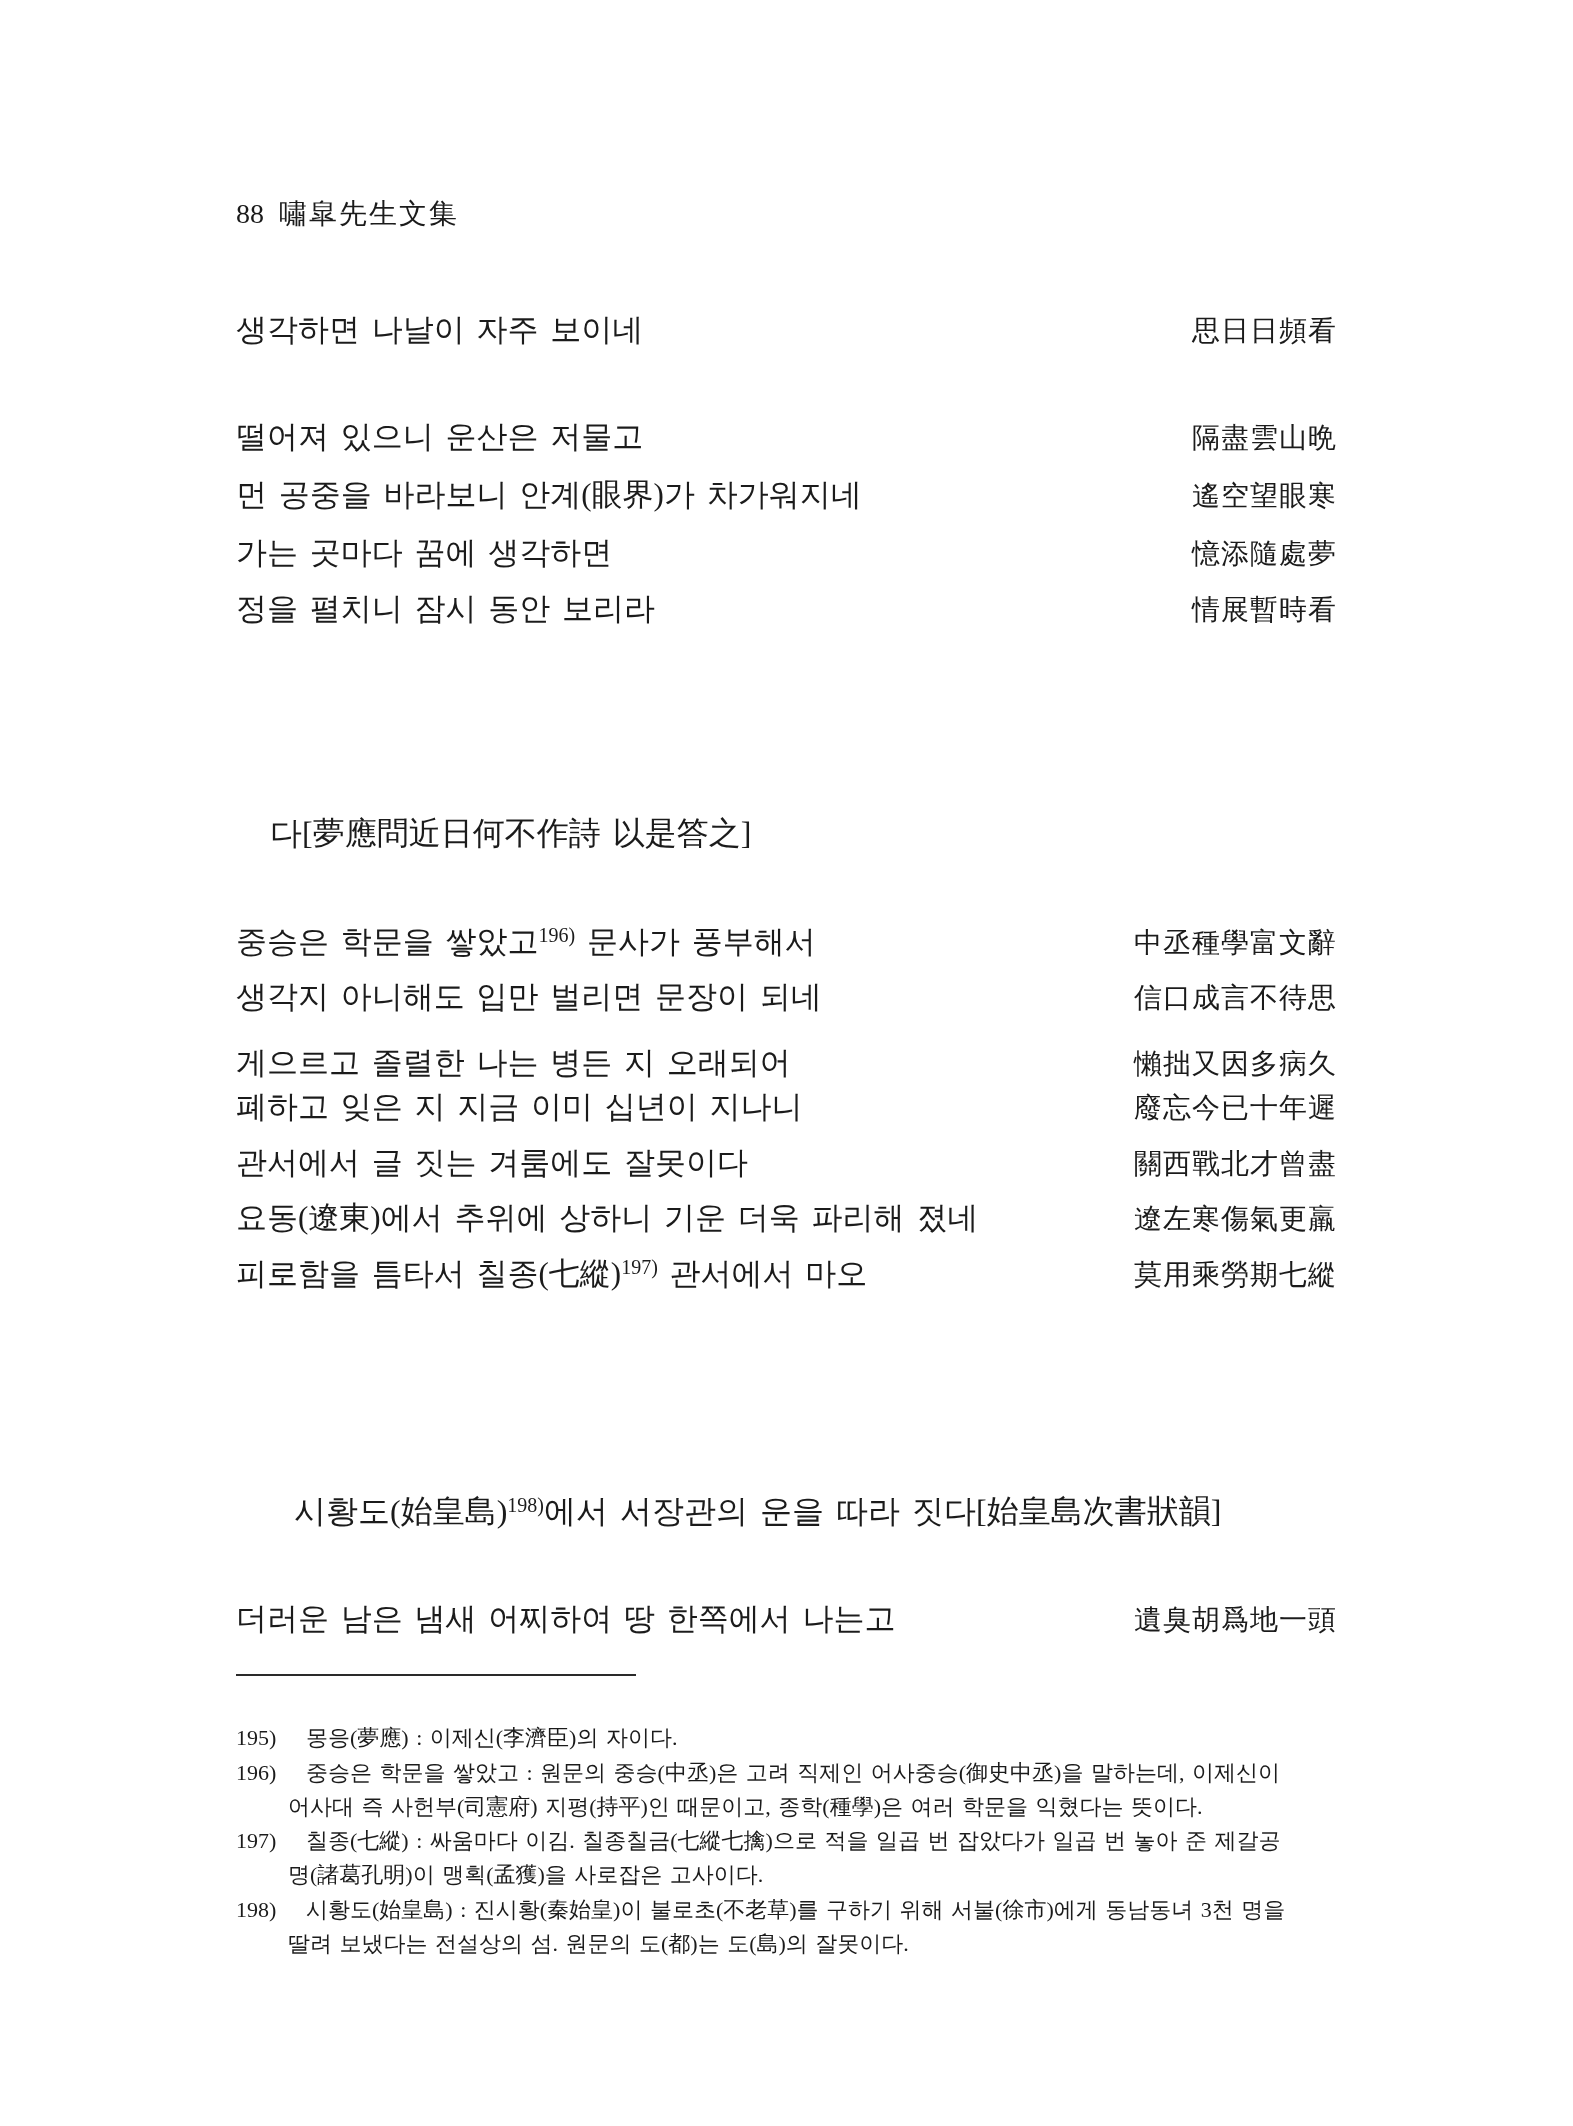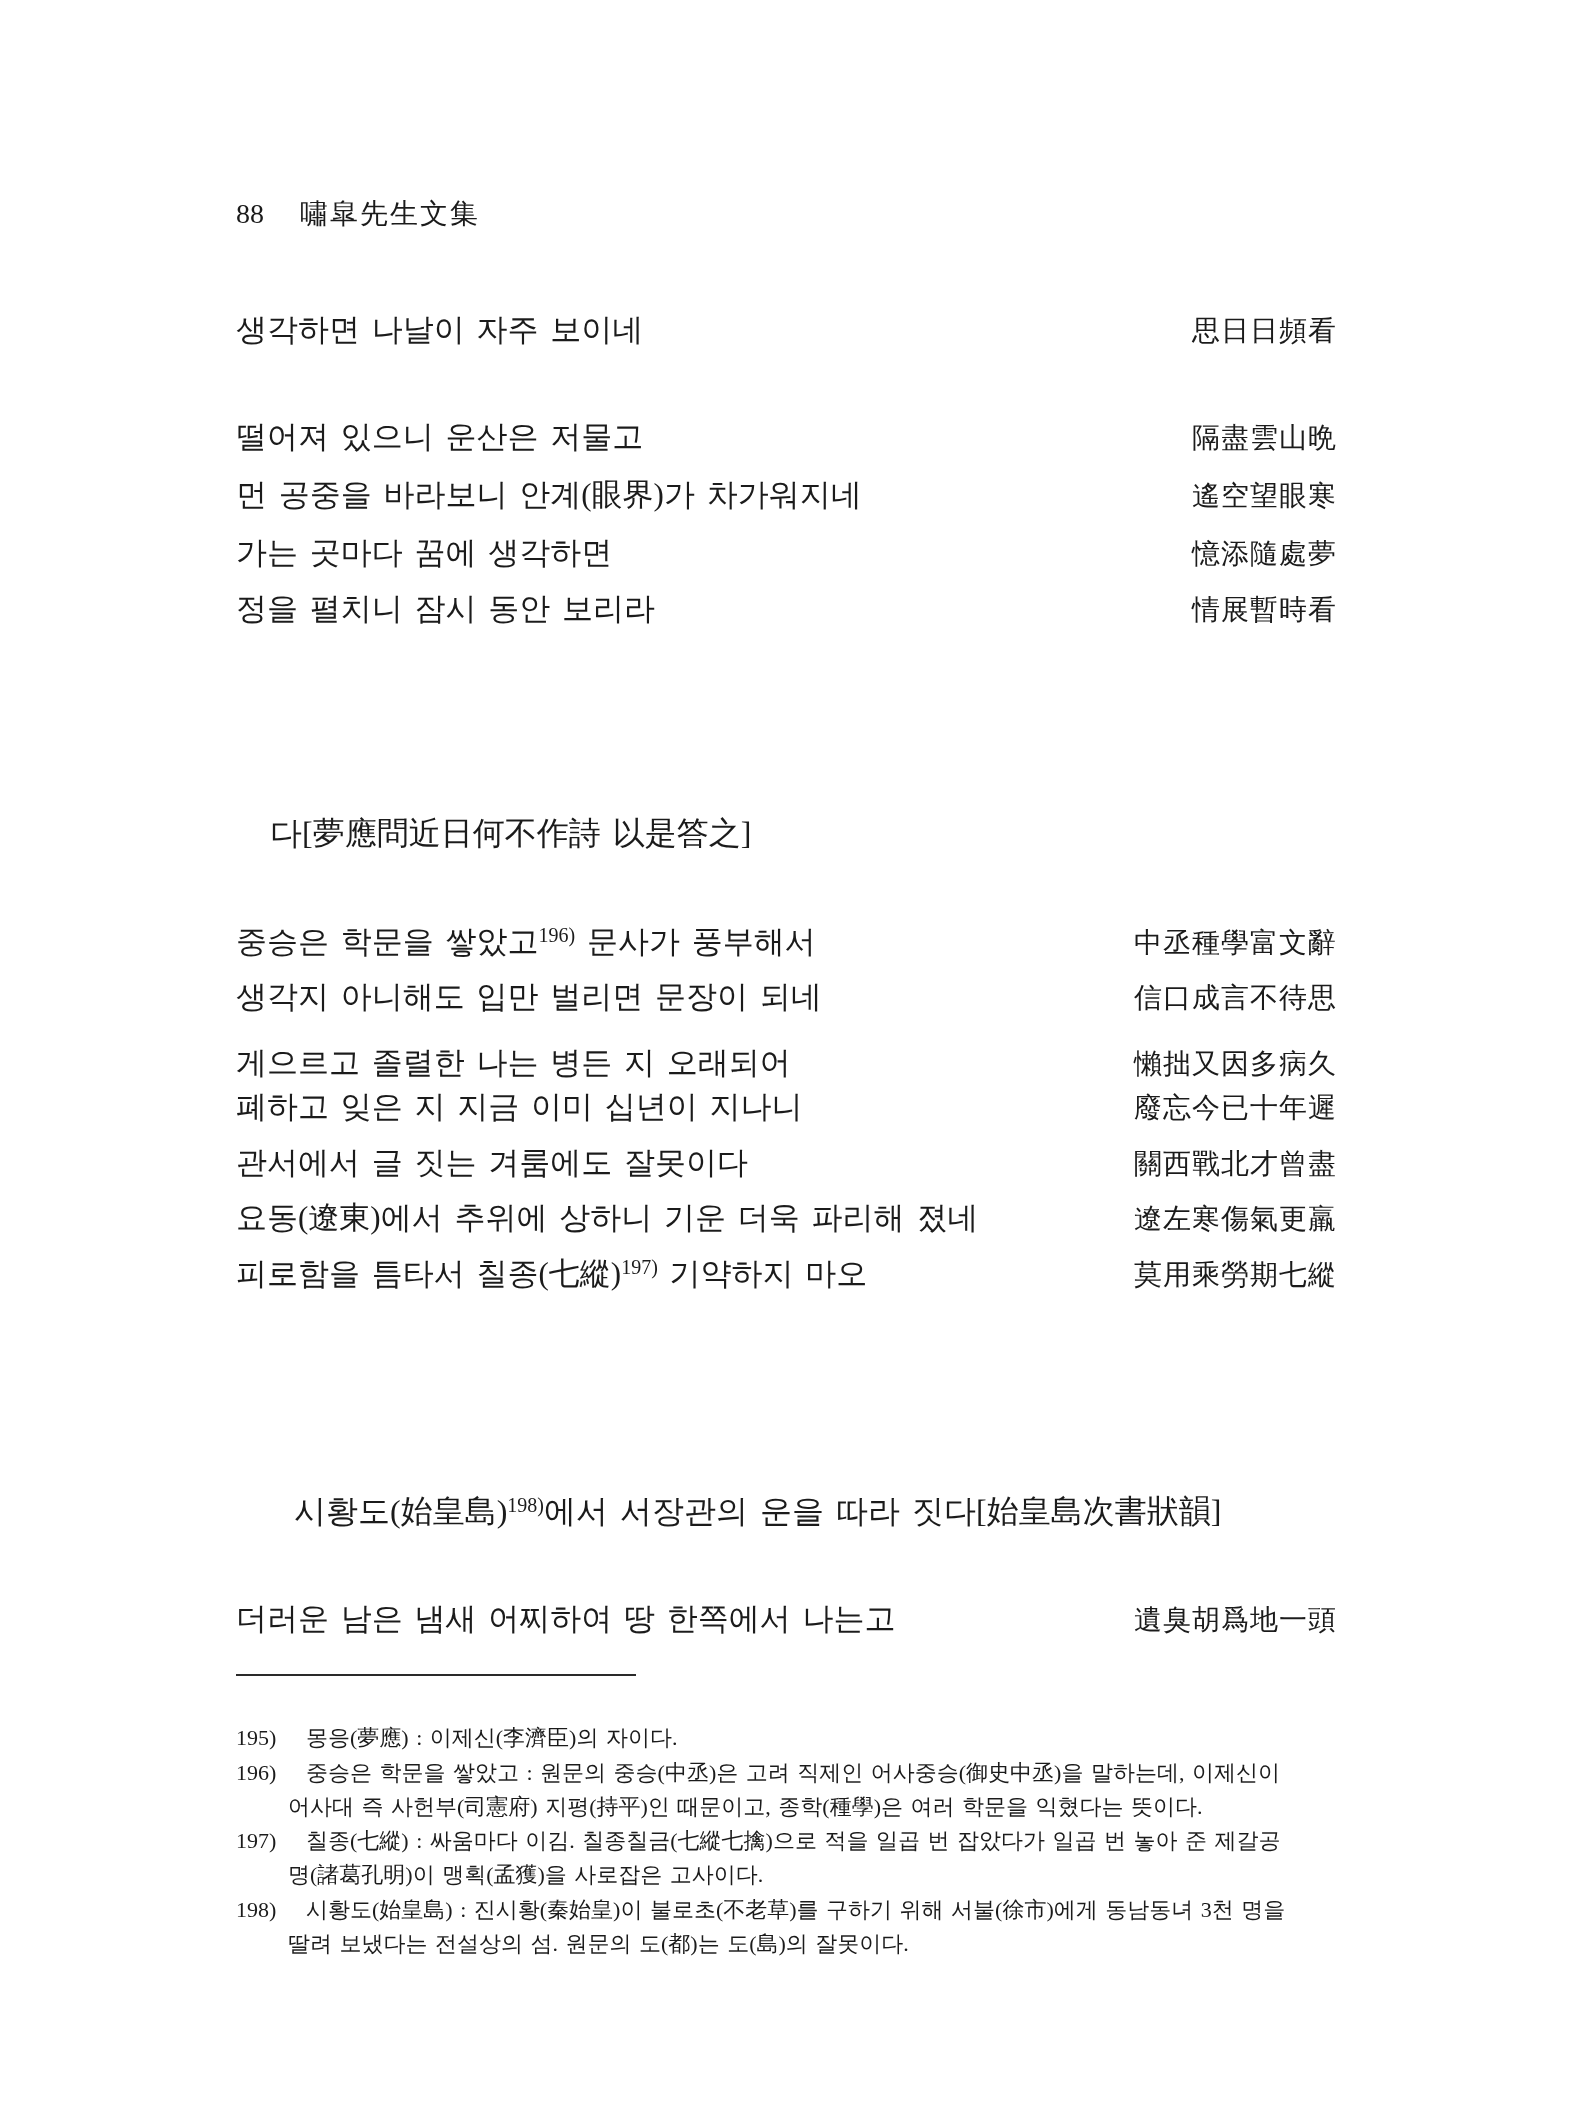--- a/index.html
+++ b/index.html
@@ -6,21 +6,21 @@
   .page{
     position:relative;
     width:1573px;
     height:2126px;
     background:#ffffff;
     color:#1b1b1b;
     font-family:"Liberation Serif","DejaVu Serif",serif;
     overflow:hidden;
   }
   .hdr{position:absolute;left:236px;top:195px;font-size:28px;white-space:nowrap;}
-  .hdr .booktitle{margin-left:36px;letter-spacing:2px;}
+  .hdr .booktitle{margin-left:15px;letter-spacing:2px;}
   .row{
     position:absolute;left:236px;width:1101px;
     display:flex;justify-content:space-between;align-items:baseline;
     white-space:nowrap;line-height:1.1;
   }
   .ko{font-size:31px;word-spacing:4px;}
   .zh{font-size:28px;letter-spacing:1px;}
   .sup{font-size:20px;vertical-align:10px;line-height:0;}
   .hline{position:absolute;font-size:32px;word-spacing:4px;white-space:nowrap;line-height:1.1;}
   .sep{position:absolute;left:236px;top:1674px;width:400px;border-top:2px solid #2a2a2a;}
@@ -78,21 +78,21 @@
   </div>
   <div class="row" style="top:1146px">
     <span class="ko"><span>관서에서 글 짓는 겨룸에도 잘못이다</span></span>
     <span class="zh">關西戰北才曾盡</span>
   </div>
   <div class="row" style="top:1201px">
     <span class="ko"><span>요동(遼東)에서 추위에 상하니 기운 더욱 파리해 졌네</span></span>
     <span class="zh">遼左寒傷氣更羸</span>
   </div>
   <div class="row" style="top:1257px">
-    <span class="ko"><span>피로함을 틈타서 칠종(七縱)</span><sup class="sup">197)</sup><span> 기약하지 마오</span></span>
+    <span class="ko"><span>피로함을 틈타서 칠종(七縱)</span><sup class="sup">197)</sup><span> 관서에서 마오</span></span>
     <span class="zh">莫用乘勞期七縱</span>
   </div>
 
   <div class="hline" style="left:294px;top:1494px">
     <span>시황도(始皇島)</span><sup class="sup">198)</sup><span>에서 서장관의 운을 따라 짓다[始皇島次書狀韻]</span>
   </div>
 
   <div class="row" style="top:1602px">
     <span class="ko"><span>더러운 남은 냄새 어찌하여 땅 한쪽에서 나는고</span></span>
     <span class="zh">遺臭胡爲地一頭</span>

